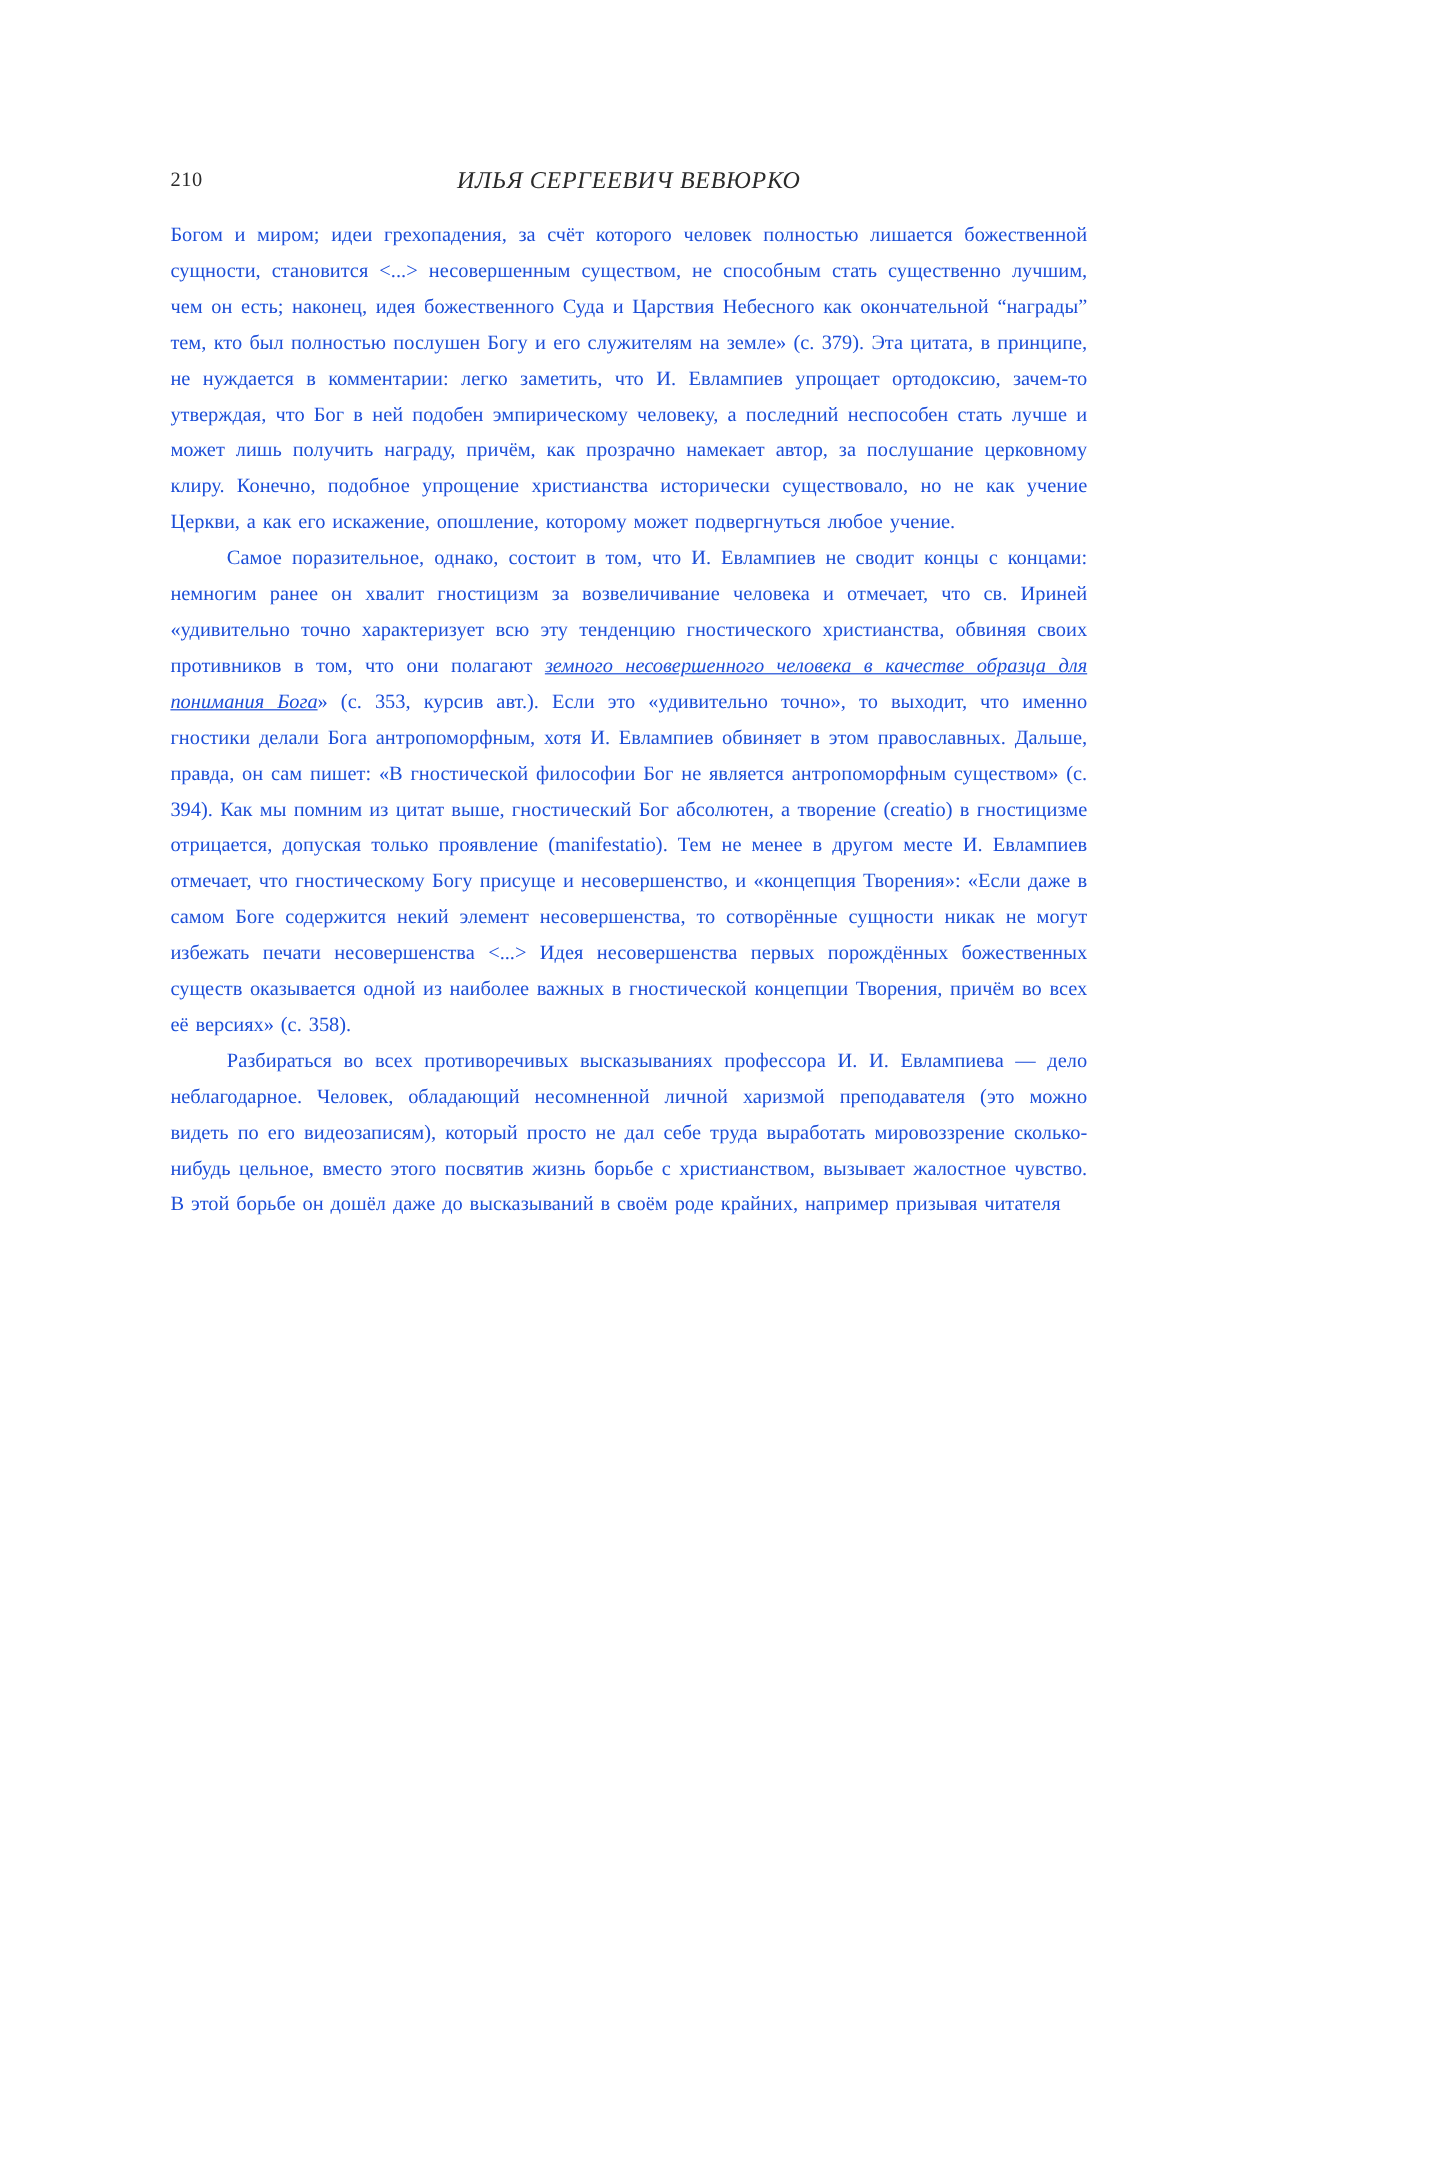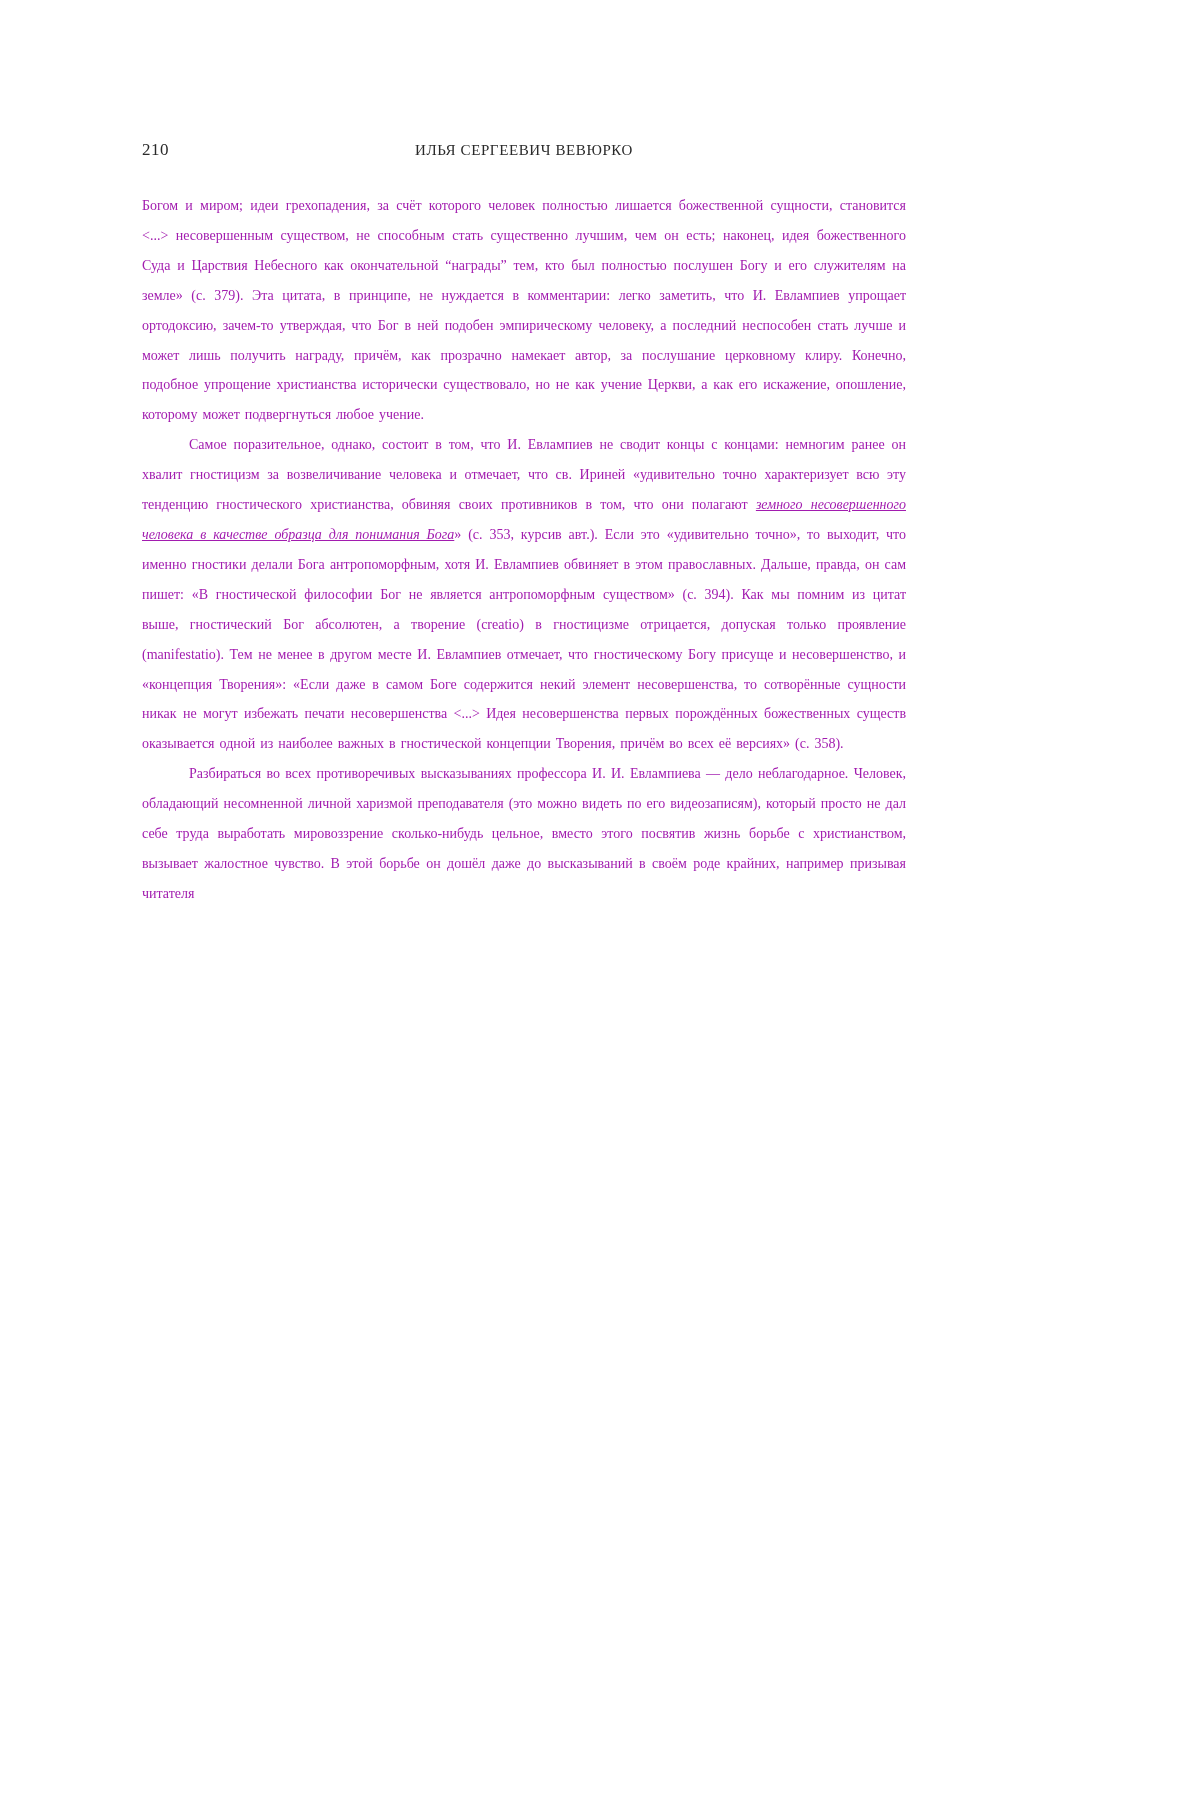--- a/index.html
+++ b/index.html
@@ -30,34 +30,35 @@
   }
   .page-num {
     position: absolute;
     left: 0;
     top: 0;
     font-size: 17px;
     letter-spacing: 0.5px;
   }
   .running-title {
     display: inline-block;
-    font-size: 15px;
+    font-size: 20px;
+    font-style: italic;
   }
   .text-block {
     position: absolute;
-    top: 191px;
+    top: 181px;
     left: 142px;
     width: 764px;
-    font-size: 14px;
+    font-size: 17px;
     line-height: 29.9px;
     text-align: justify;
     text-justify: inter-word;
     hyphens: auto;
     -webkit-hyphens: auto;
-    color: #a21caf;
+    color: #1d4ed8;
     word-spacing: 1.5px;
   }
   .para { margin: 0; }
   .para.indent { text-indent: 47px; }
   .italic { font-style: italic; text-decoration: underline; }
 </style>
 </head>
 <body>
 
 <div class="page">

